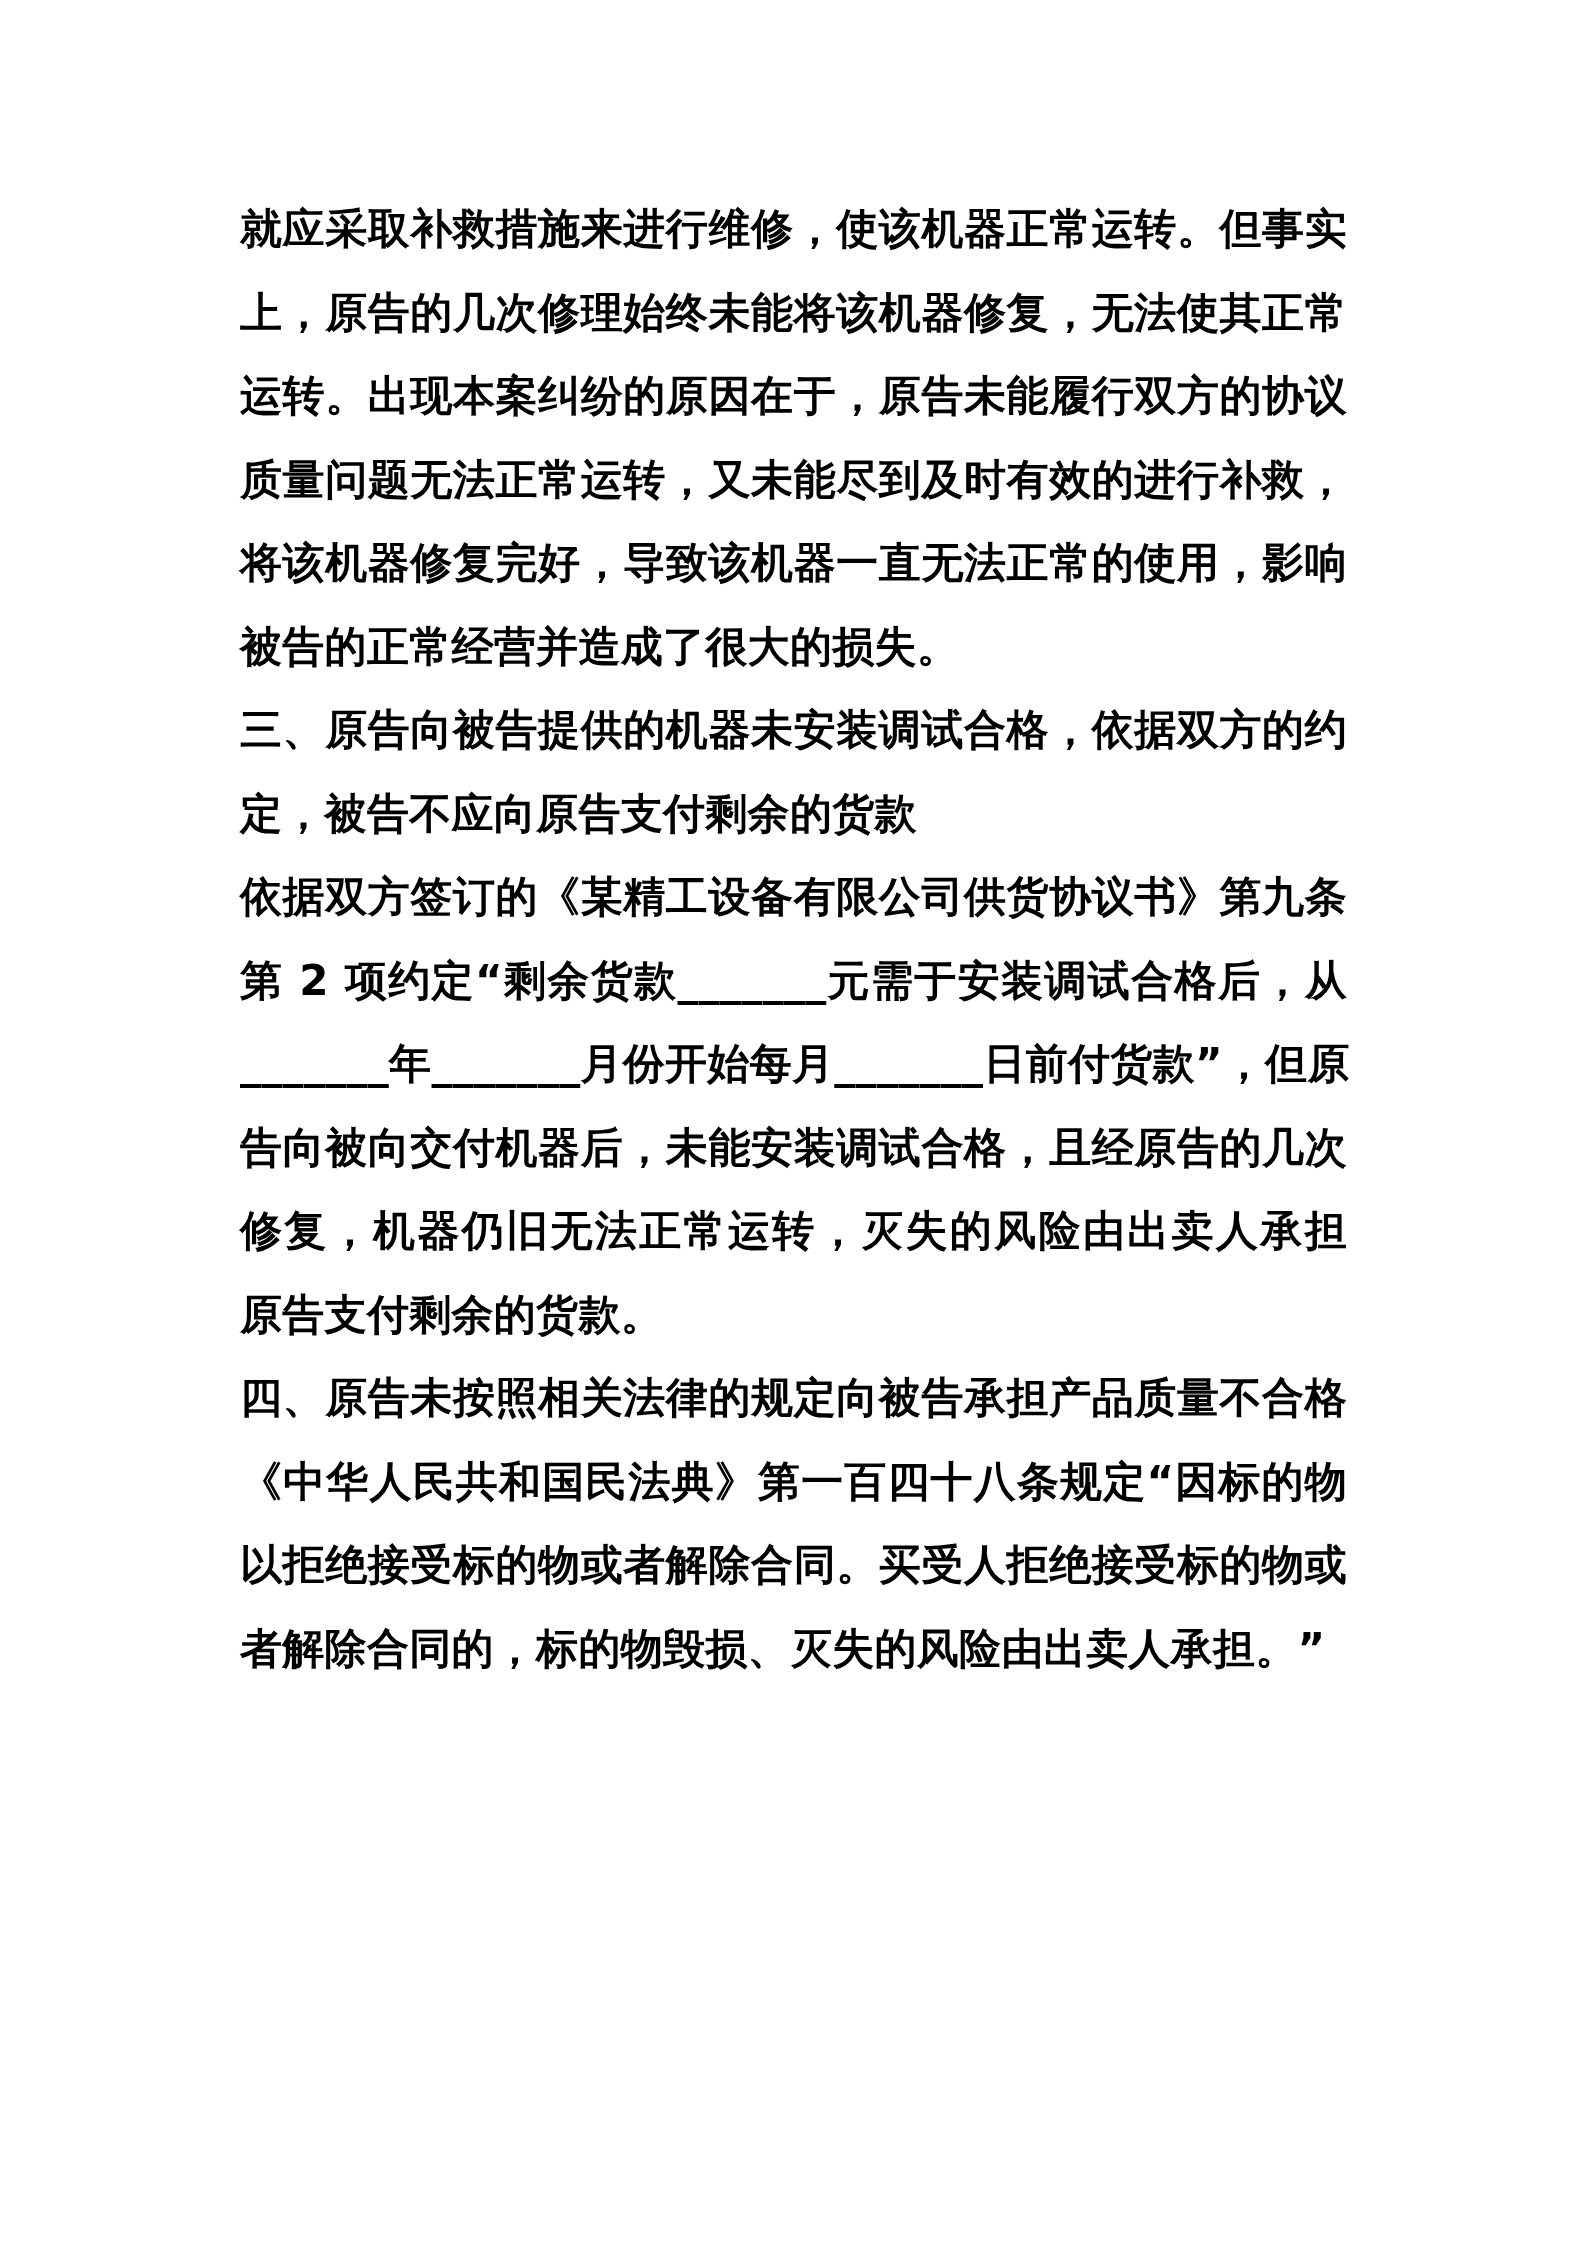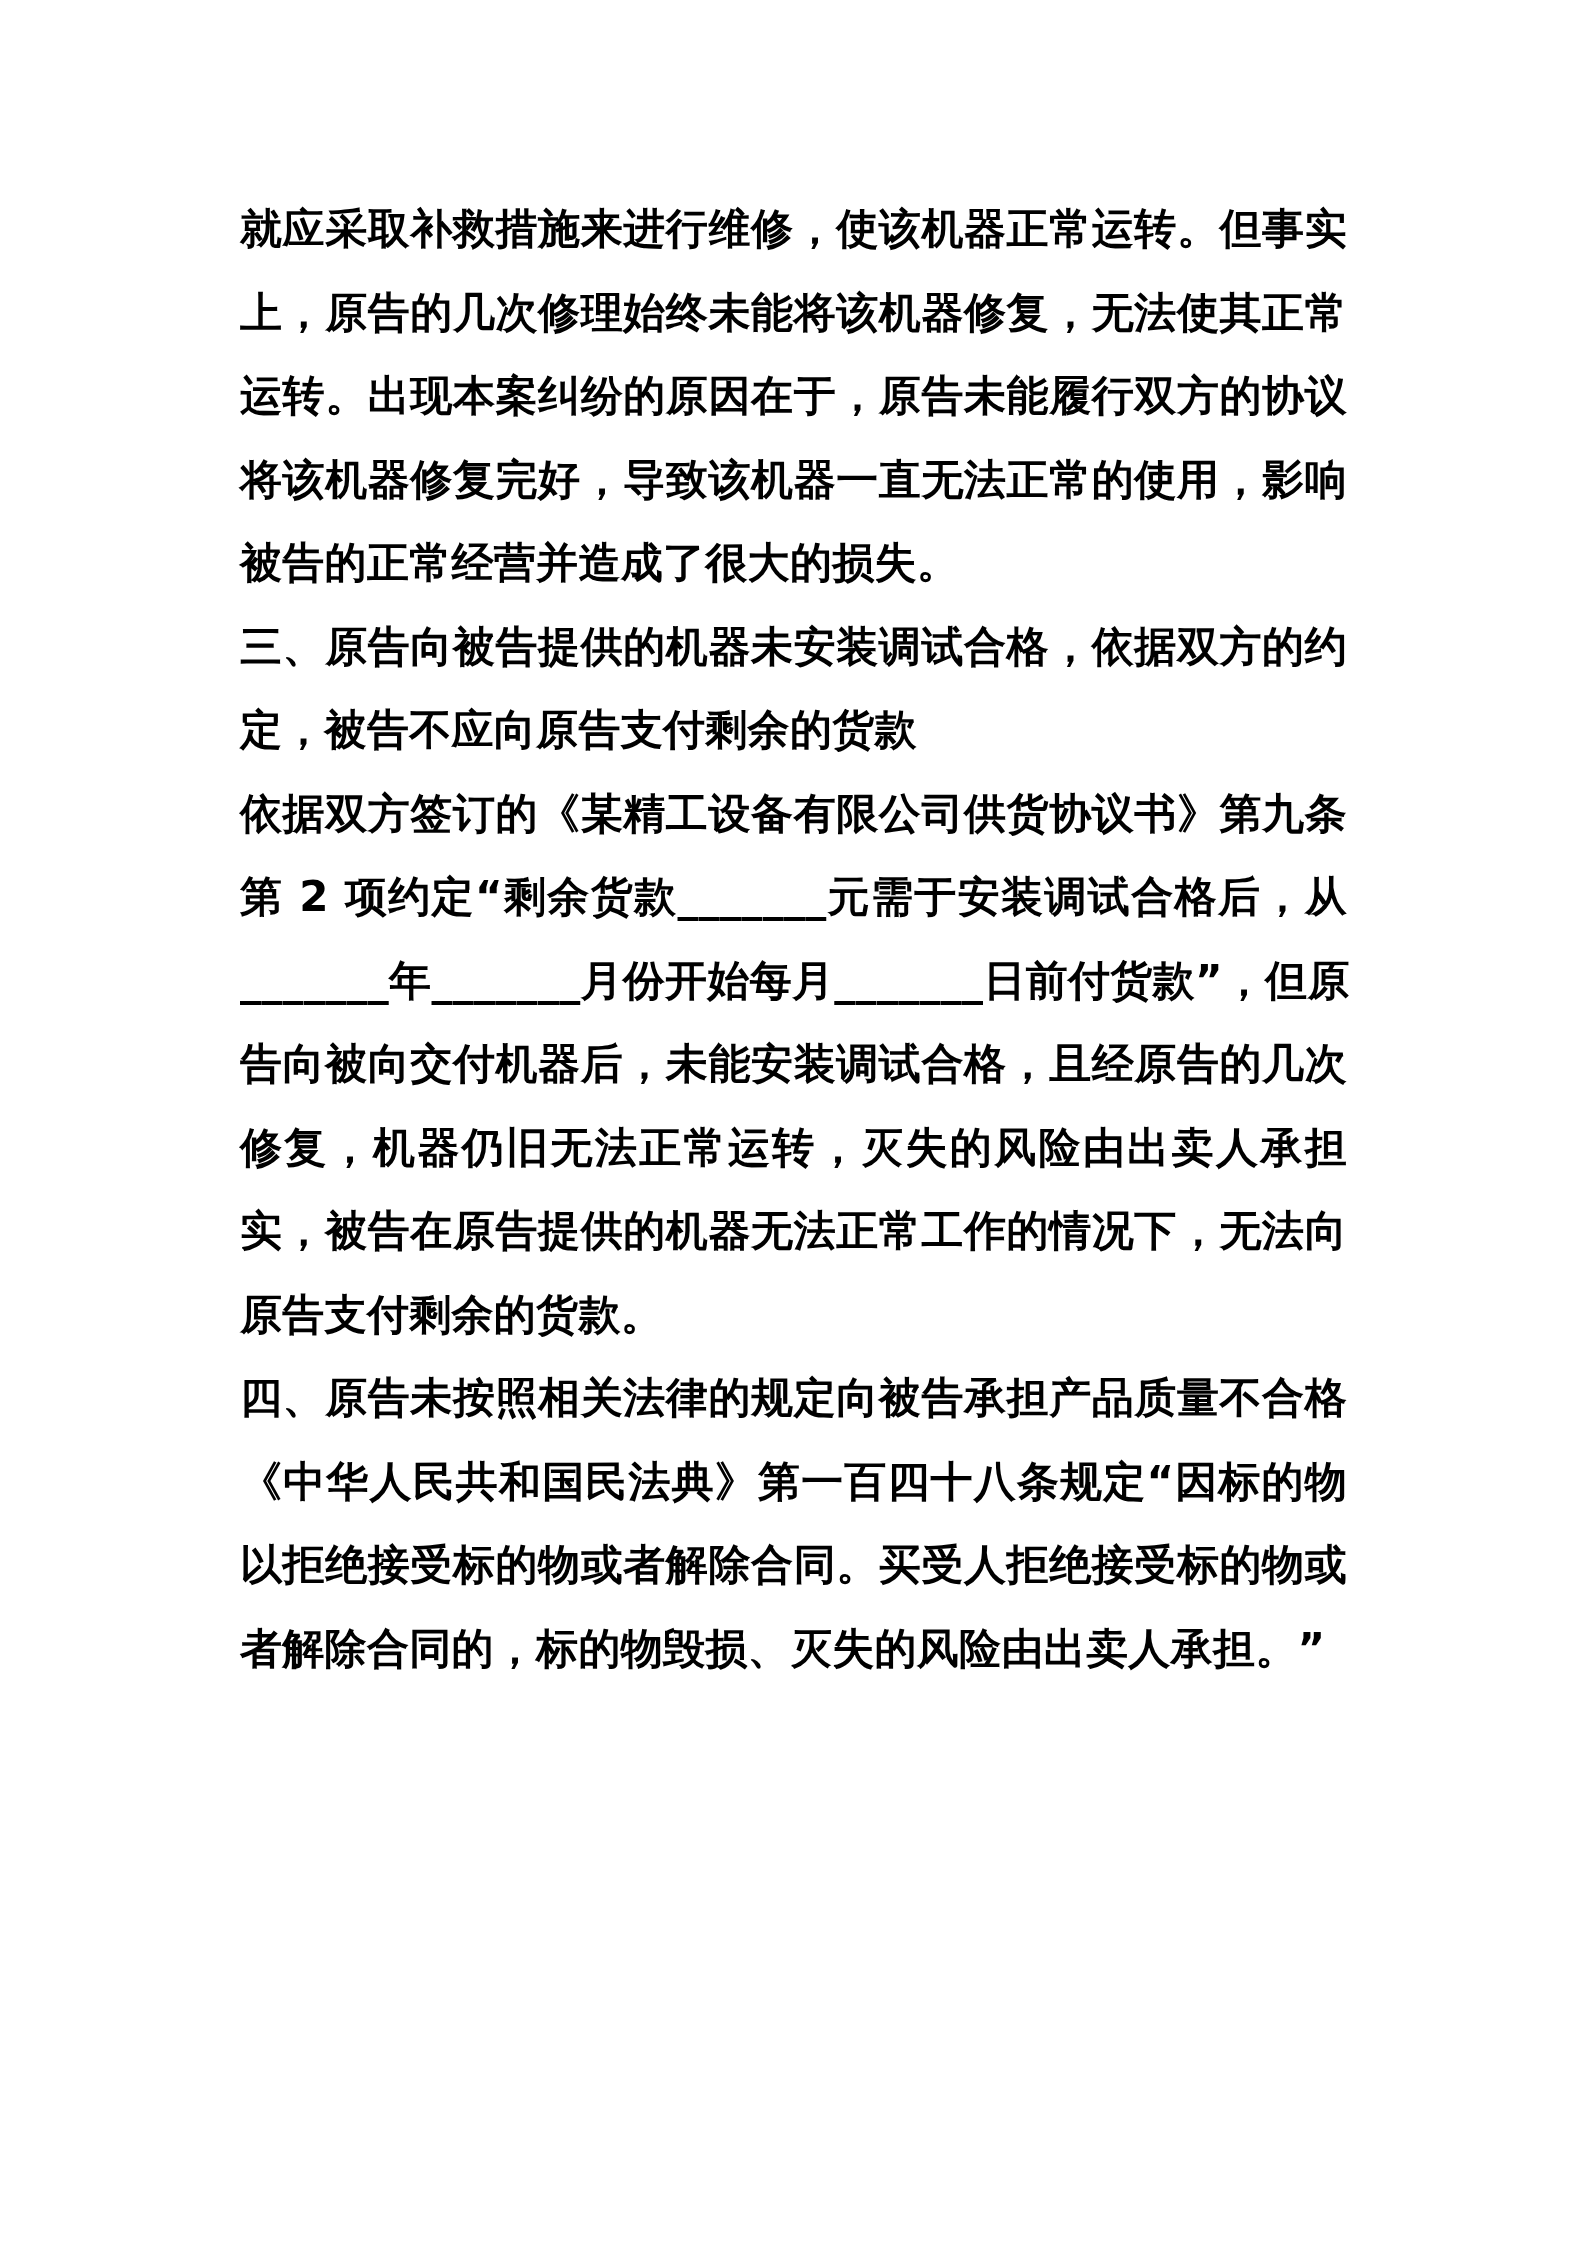--- a/index.html
+++ b/index.html
@@ -42,29 +42,29 @@
   }
 </style>
 </head>
 <body style="background: rgb(255, 255, 255);">
 
 <div class="page">
   <div class="text-block">
       <div class="text-line">就应采取补救措施来进行维修，使该机器正常运转。但事实</div>
       <div class="text-line">上，原告的几次修理始终未能将该机器修复，无法使其正常</div>
       <div class="text-line">运转。出现本案纠纷的原因在于，原告未能履行双方的协议</div>
+      <div class="text-line">质量问题无法正常运转，又未能尽到及时有效的进行补救，</div>
       <div class="text-line">将该机器修复完好，导致该机器一直无法正常的使用，影响</div>
       <div class="text-line para-end">被告的正常经营并造成了很大的损失。</div>
       <div class="text-line">三、原告向被告提供的机器未安装调试合格，依据双方的约</div>
       <div class="text-line para-end">定，被告不应向原告支付剩余的货款</div>
       <div class="text-line">依据双方签订的《某精工设备有限公司供货协议书》第九条</div>
       <div class="text-line">第 2 项约定“剩余货款_______元需于安装调试合格后，从</div>
       <div class="text-line">_______年_______月份开始每月_______日前付货款”，但原</div>
       <div class="text-line">告向被向交付机器后，未能安装调试合格，且经原告的几次</div>
       <div class="text-line">修复，机器仍旧无法正常运转，灭失的风险由出卖人承担</div>
-      <div class="text-line">实，被告在原告提供的机器无法正常工作的情况下，无法向</div>
       <div class="text-line para-end">原告支付剩余的货款。</div>
       <div class="text-line">四、原告未按照相关法律的规定向被告承担产品质量不合格</div>
       <div class="text-line">《中华人民共和国民法典》第一百四十八条规定“因标的物</div>
       <div class="text-line">以拒绝接受标的物或者解除合同。买受人拒绝接受标的物或</div>
       <div class="text-line para-end">者解除合同的，标的物毁损、灭失的风险由出卖人承担。”</div>
     </div>
 </div>
 
 </body></html>

